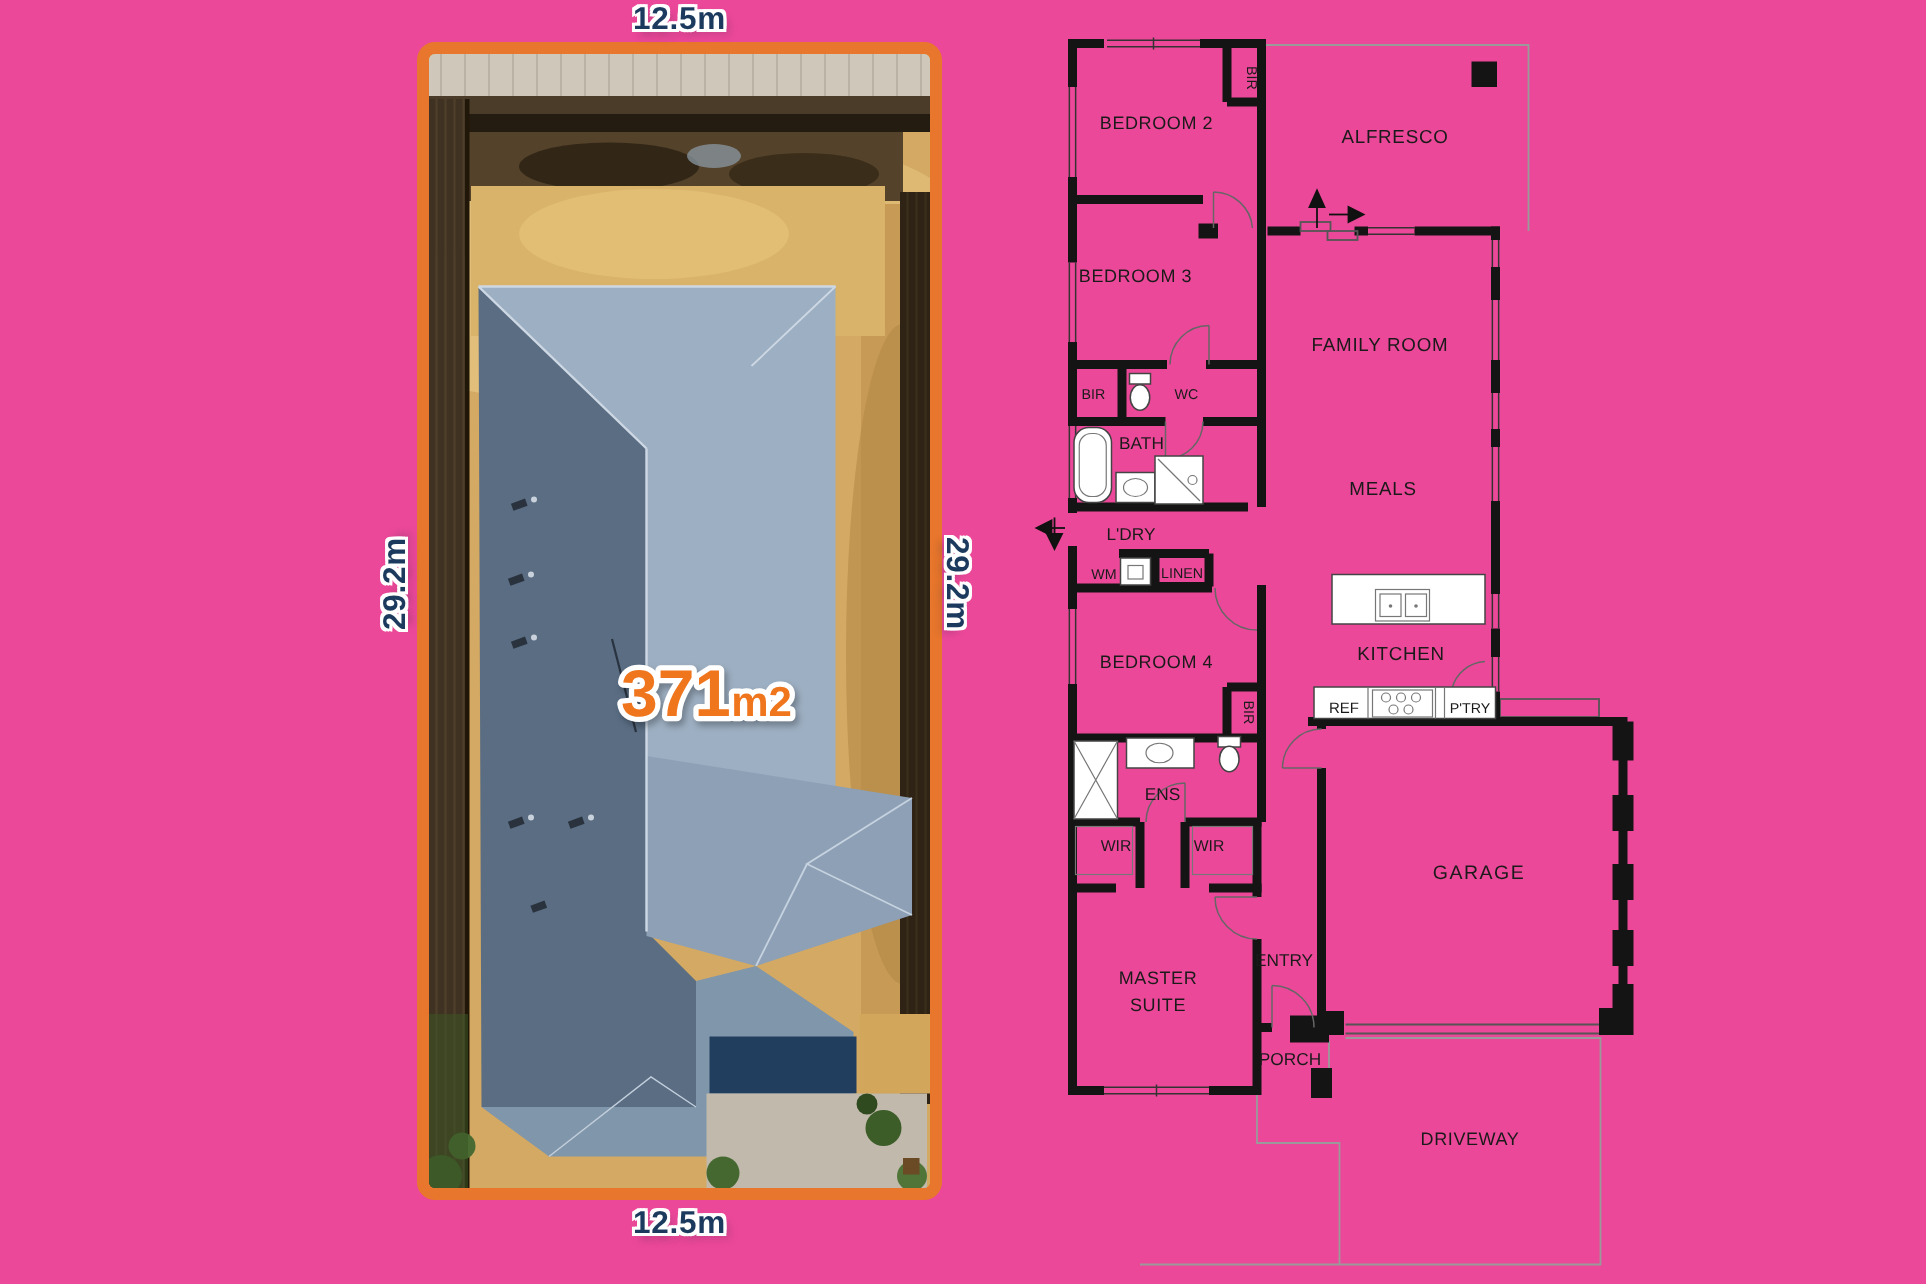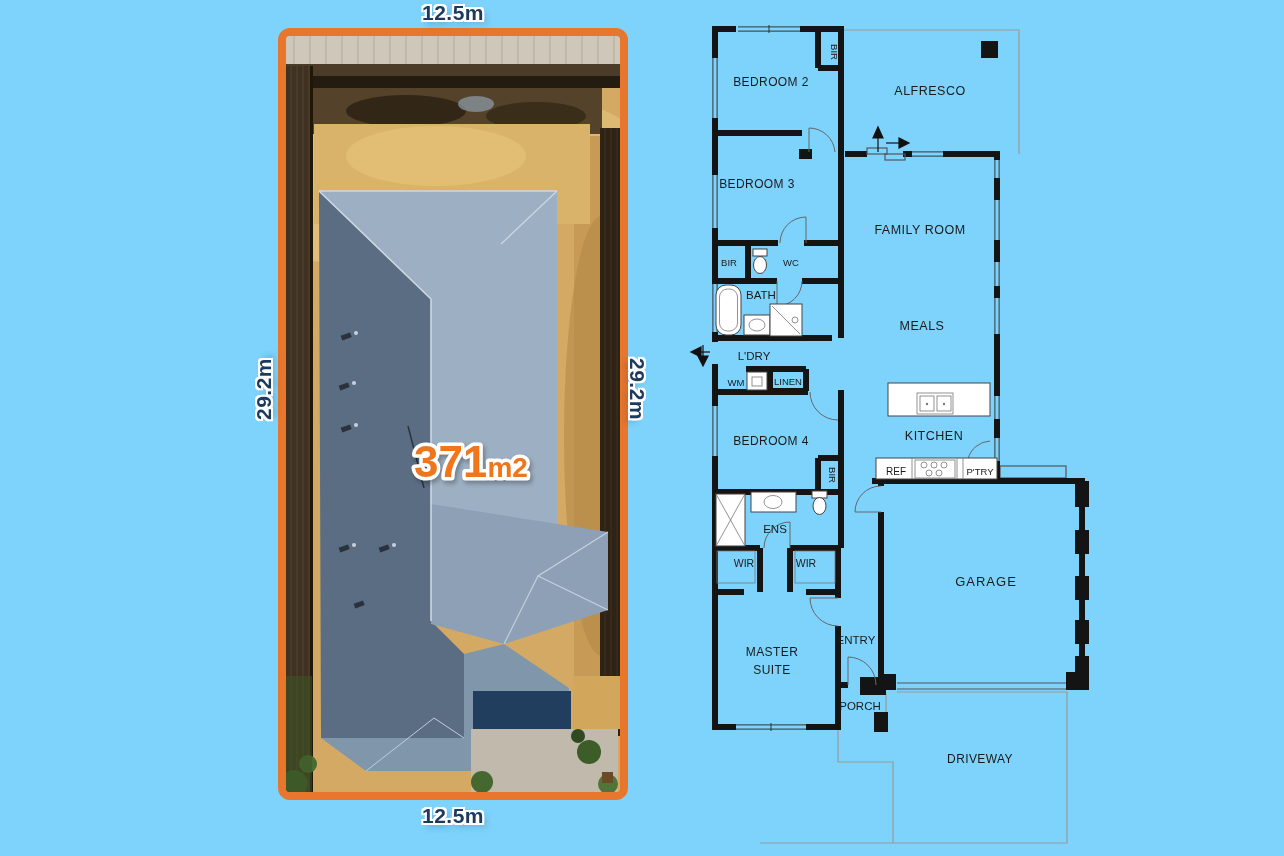--- a/index.html
+++ b/index.html
@@ -1,16 +1,16 @@
 <!DOCTYPE html>
 <html><head>
 <meta charset="utf-8">
 <style>
   html,body{margin:0;padding:0;background:#ffffff;}
-  .stage{position:relative;width:1284px;height:856px;background:#7dd3fc;overflow:hidden;
+  .stage{position:relative;width:1284px;height:856px;background:#ec4899;overflow:hidden;
          font-family:"Liberation Sans",sans-serif;}
   
   .photo-frame{position:absolute;left:278px;top:28px;width:350px;height:772px;
     box-sizing:border-box;border:8px solid #E8762C;border-radius:12px;overflow:hidden;background:#d4a963;}
   .photo-frame svg{display:block;}
   
   .dim{position:absolute;width:110px;text-align:center;font-size:21px;font-weight:bold;
     color:#1C3A5E;letter-spacing:.5px;
     text-shadow:-2px 0 0 #fff,2px 0 0 #fff,0 -2px 0 #fff,0 2px 0 #fff,
       -2px -2px 0 #fff,2px 2px 0 #fff,-2px 2px 0 #fff,2px -2px 0 #fff,

